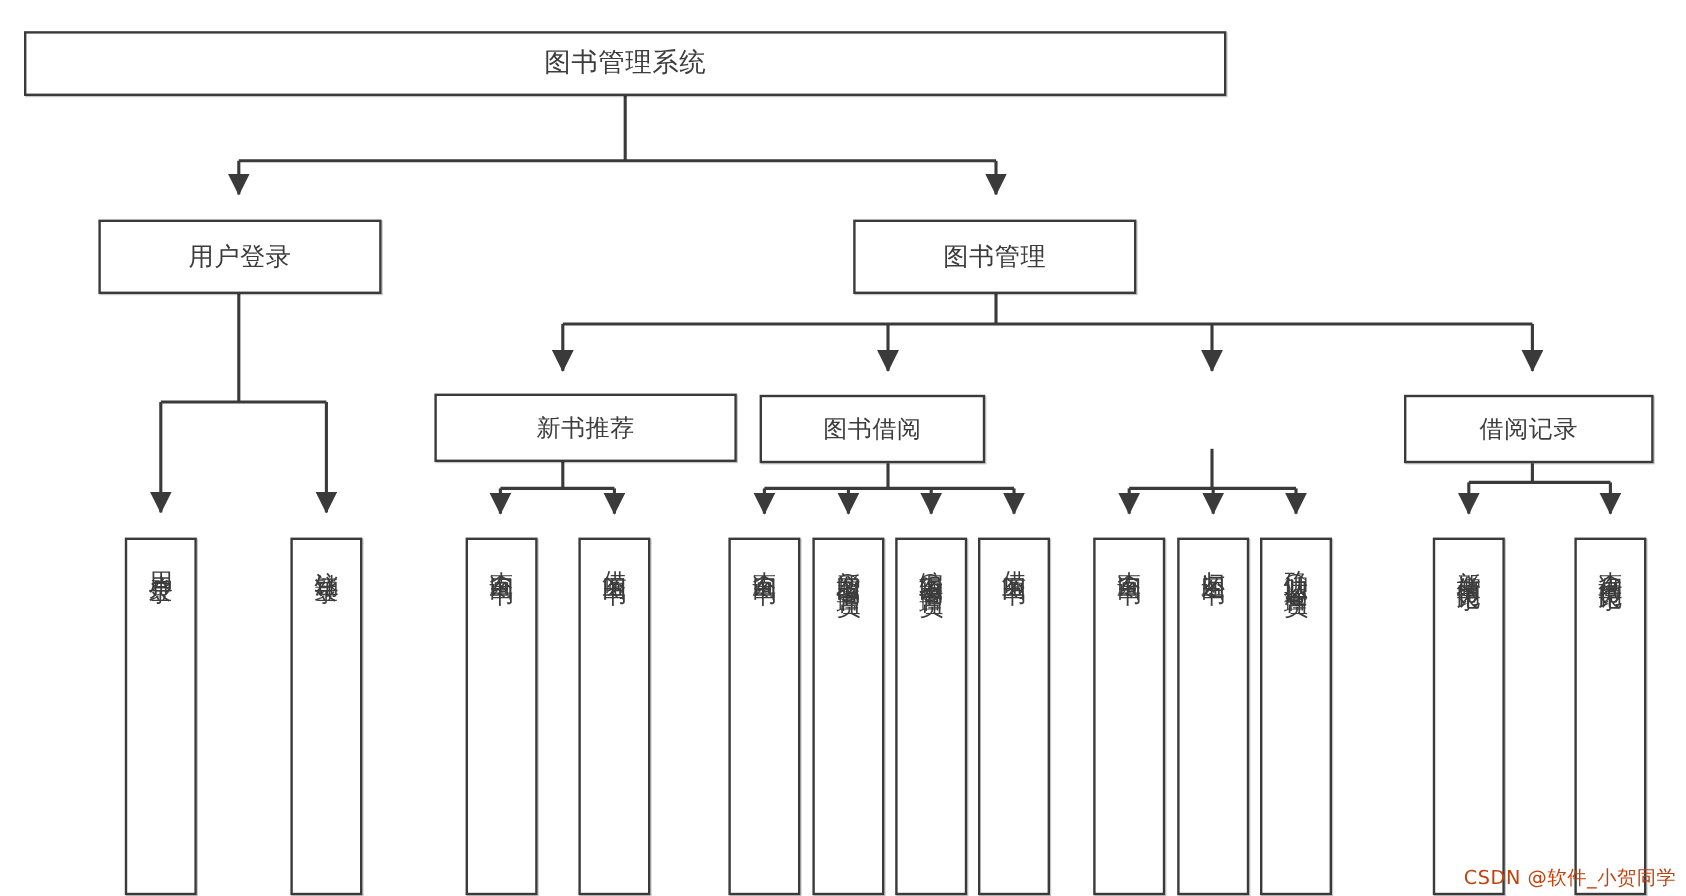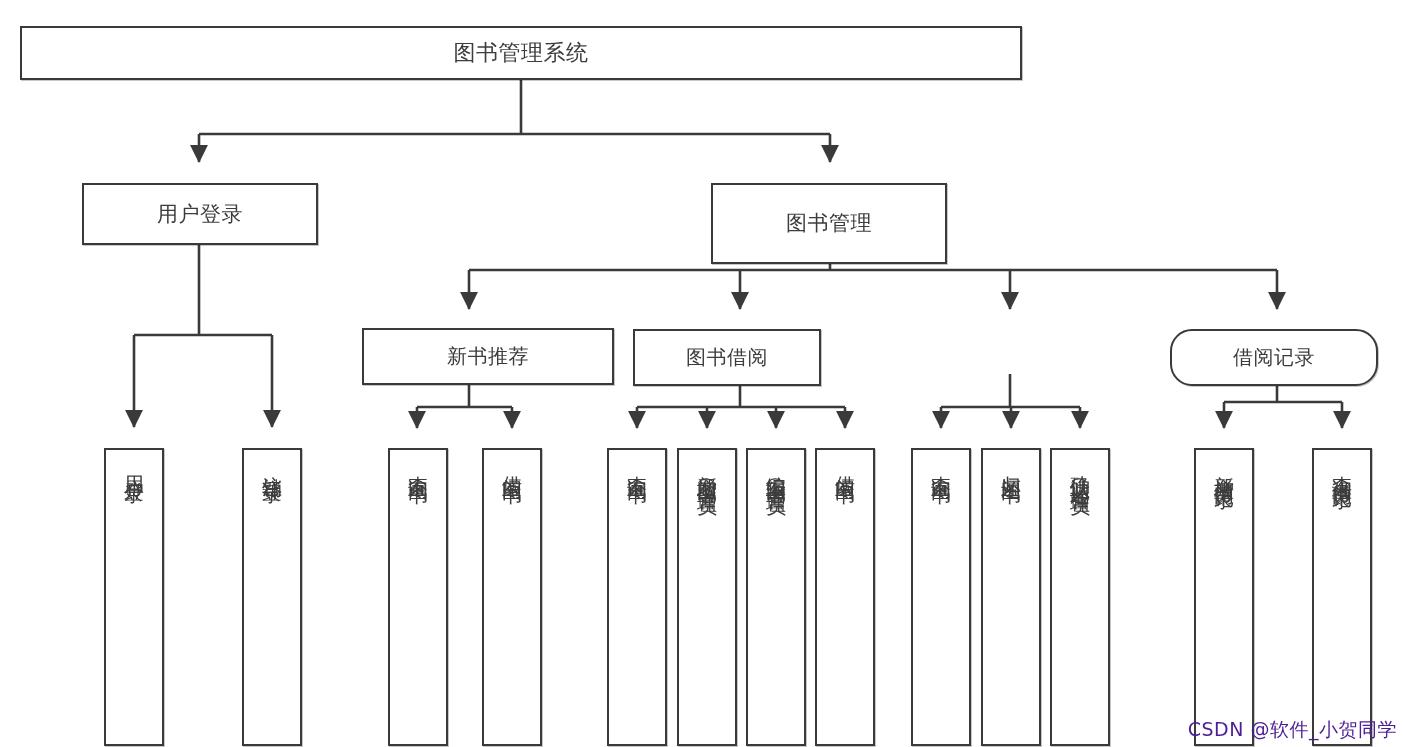--- a/index.html
+++ b/index.html
@@ -63,22 +63,22 @@
     writing-mode: vertical-rl;
     text-orientation: upright;
     letter-spacing: 3px;
     line-height: 1.05;
     white-space: nowrap;
   }
   #watermark {
     position: absolute;
     right: 8px;
     bottom: 4px;
-    font-size: 19px;
-    color: #4c1d95;
+    font-size: 16px;
+    color: #c2410c;
     letter-spacing: 0.5px;
     white-space: nowrap;
     user-select: none;
   }
 </style>
 </head>
 <body>
 
 <div id="canvas">
 
@@ -132,31 +132,31 @@
     </g>
   </svg>
 
   <div class="node root" style="left:20px; top:14px; width:1002px; height:54px;">
     <span class="lbl">图书管理系统</span>
   </div>
 
   <div class="node lvl1" style="left:82px; top:171px; width:236px; height:62px;">
     <span class="lbl">用户登录</span>
   </div>
-  <div class="node lvl1" style="left:711px; top:171px; width:236px; height:81px;">
+  <div class="node lvl1" style="left:711px; top:171px; width:236px; height:62px;">
     <span class="lbl">图书管理</span>
   </div>
 
   <div class="node lvl2" style="left:362px; top:316px; width:252px; height:57px;">
     <span class="lbl">新书推荐</span>
   </div>
   <div class="node lvl2" style="left:633px; top:317px; width:188px; height:57px;">
     <span class="lbl">图书借阅</span>
   </div>
-  <div class="node lvl2" style="left:1170px; top:317px; width:208px; height:57px;border-radius:22px;">
+  <div class="node lvl2" style="left:1170px; top:317px; width:208px; height:57px;">
     <span class="lbl">借阅记录</span>
   </div>
 
   <div class="node leaf" style="left:104px; top:436px; width:60px; height:298px;">
     <span class="lbl">用户登录</span>
   </div>
   <div class="node leaf" style="left:242px; top:436px; width:60px; height:298px;">
     <span class="lbl">注销登录</span>
   </div>
 

